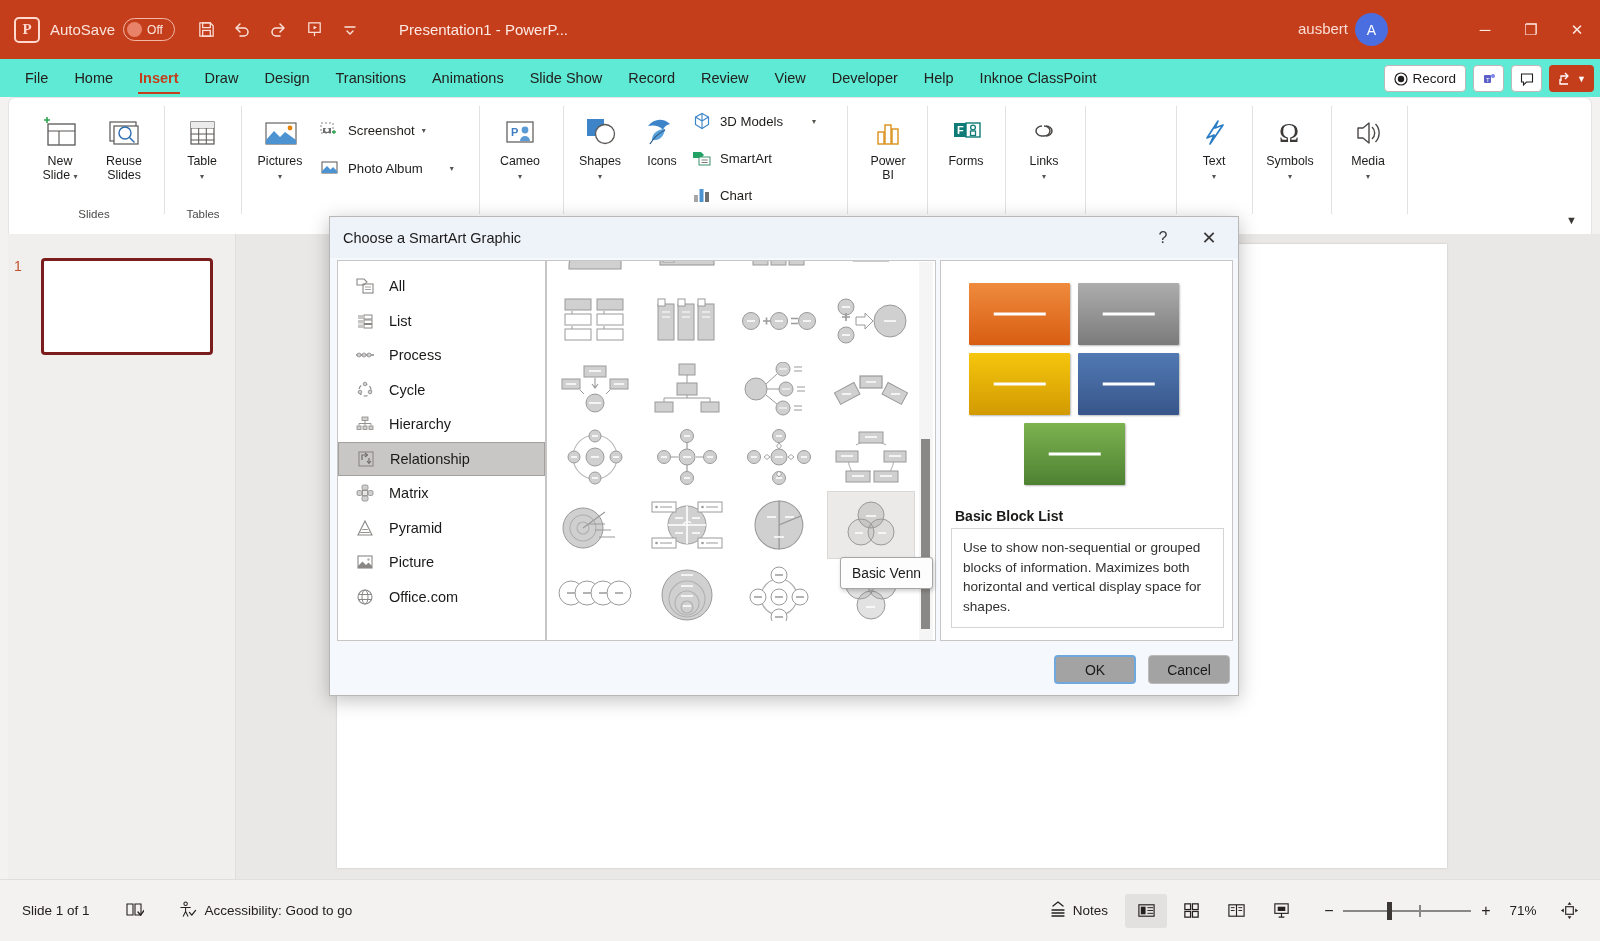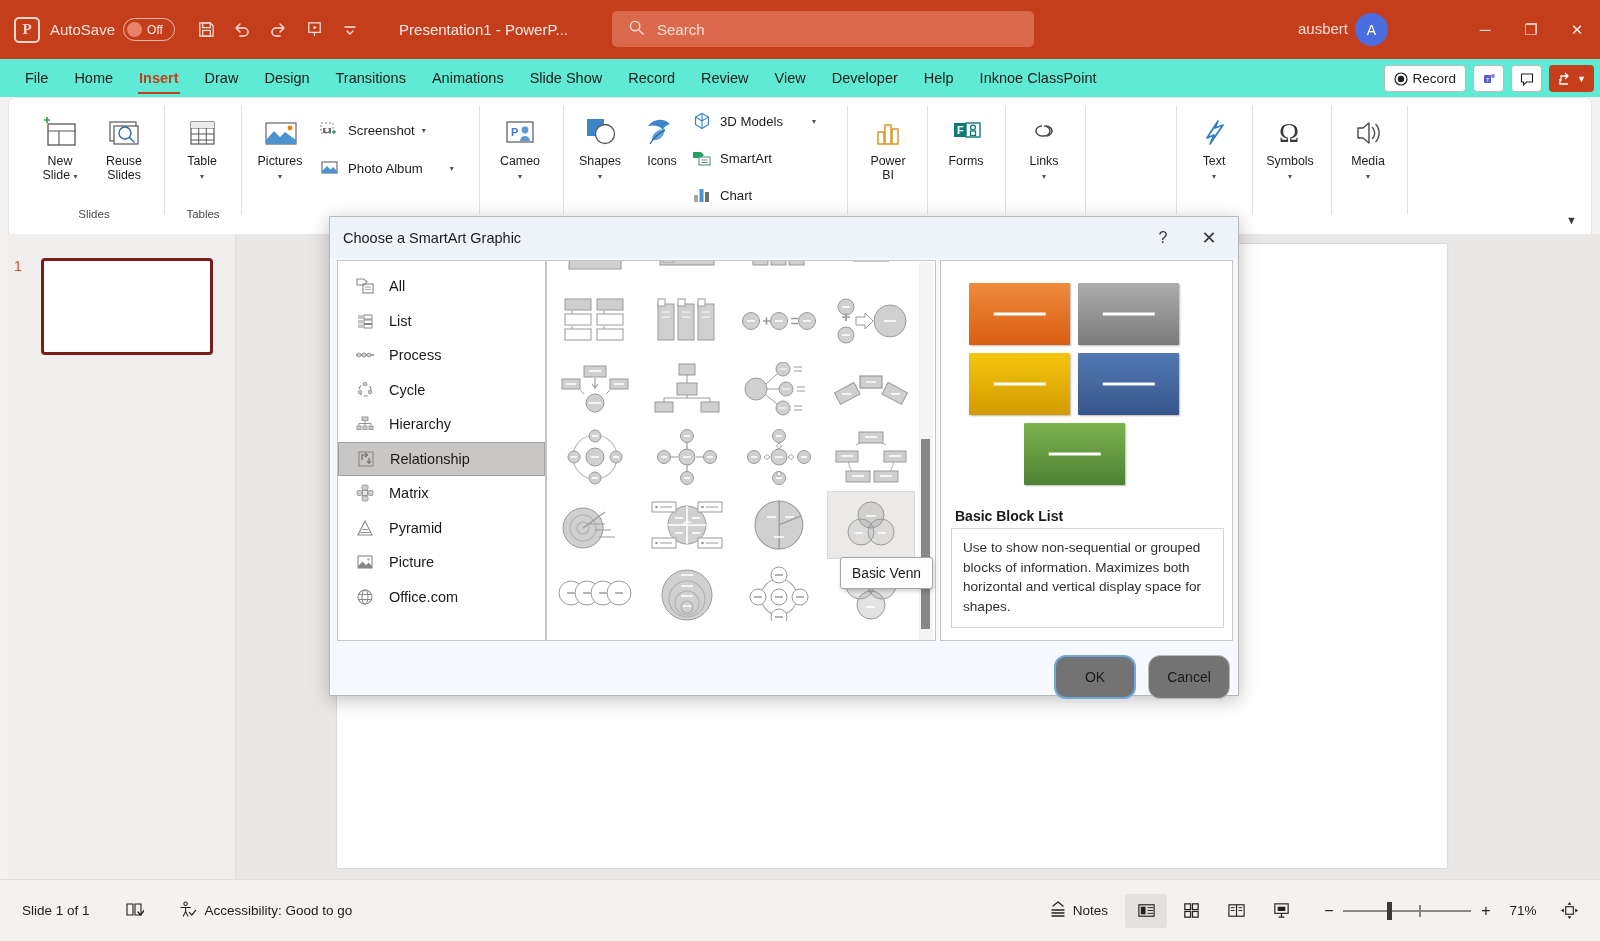--- a/index.html
+++ b/index.html
@@ -203,22 +203,22 @@
   }
   .prev-name {
     position: absolute; left: 14px; top: 247px; font-size: 14px; font-weight: bold; color: #1b1a19;
   }
   .prev-desc {
     position: absolute; left: 10px; top: 267px; width: 273px; height: 100px;
     border: 1px solid #d6d4d2; padding: 9px 11px;
     font-size: 13.6px; line-height: 19.5px; color: #323130;
   }
   .dlg-btn {
-    position: absolute; top: 438px; width: 82px; height: 44px;
-    background: #737373; border: 1px solid #bcbab8; border-radius: 12px;
+    position: absolute; top: 438px; width: 82px; height: 29px;
+    background: #a3a3a3; border: 1px solid #bcbab8; border-radius: 4px;
     display: flex; align-items: center; justify-content: center;
     font-size: 14px; color: #1b1a19;
   }
   .dlg-btn.primary { left: 724px; border: 2px solid #6fa8dc; }
   .dlg-btn.secondary { left: 818px; }
 
   .tooltip {
     position: absolute; left: 840px; top: 557px; height: 32px;
     background: #fdfdfd; border: 1px solid #a8a6a4; border-radius: 3px;
     display: flex; align-items: center; padding: 0 11px;
@@ -266,29 +266,20 @@
           <path d="M10 13v4" stroke="#fbe3db" stroke-width="1.3"></path>
         </svg>
     </div>
     <div class="tb-icon">
       <svg width="16" height="16" viewBox="0 0 16 16">
           <path d="M3 5h10M5 9l3 3 3-3" fill="none" stroke="#fbe3db" stroke-width="1.4" stroke-linecap="round"></path>
         </svg>
     </div>
     <span class="doc-title">Presentation1  -  PowerP...</span>
 
-    <div class="searchbox">
-      <span class="sicon">
-        <svg width="17" height="17" viewBox="0 0 18 18">
-            <circle cx="7.5" cy="7.5" r="5" fill="none" stroke="#fbded5" stroke-width="1.5"></circle>
-            <path d="M11.3 11.3L16 16" stroke="#fbded5" stroke-width="1.5" stroke-linecap="round"></path>
-          </svg>
-      </span>
-      <span class="stext">Search</span>
-    </div>
 
     <span class="user-name">ausbert</span>
     <div class="avatar">A</div>
     <div class="wbtn" style="right:92px">─</div>
     <div class="wbtn" style="right:46px">❐</div>
     <div class="wbtn" style="right:0">✕</div>
   </div>
 
   <div class="tabstrip">
     <div class="tab">File</div>

